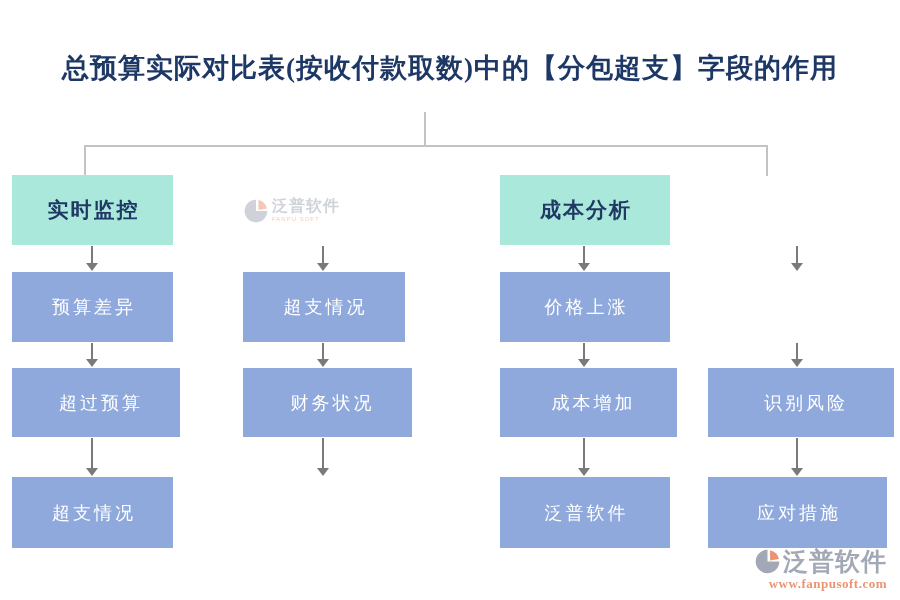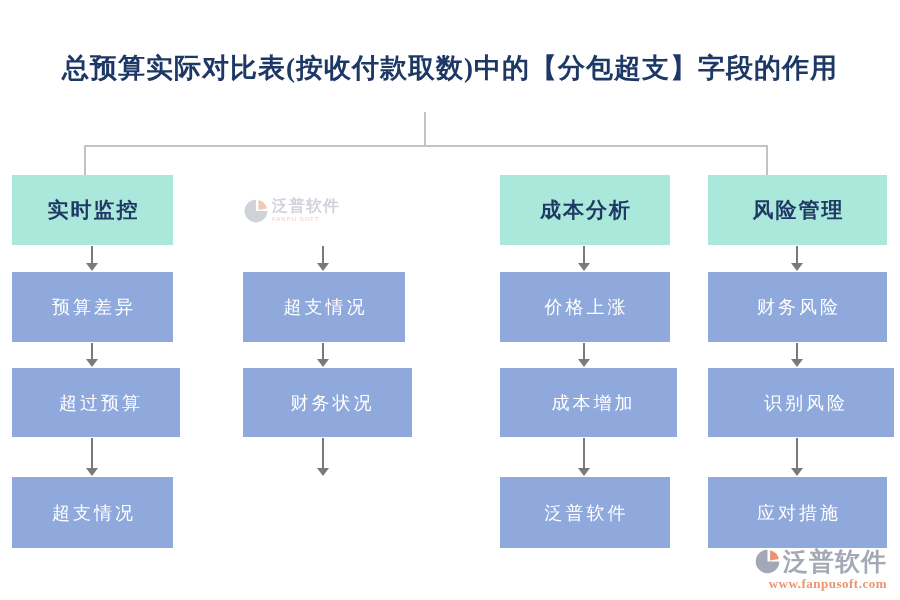--- a/index.html
+++ b/index.html
@@ -92,23 +92,21 @@
   <div class="arrow c2 ar3"></div>
 
   <div class="box header c3 rH">成本分析</div>
   <div class="arrow c3 ar1"></div>
   <div class="box step c3 r1">价格上涨</div>
   <div class="arrow c3 ar2"></div>
   <div class="box step c3 r2">成本增加</div>
   <div class="arrow c3 ar3"></div>
   <div class="box step c3 r3">泛普软件</div>
 
-  <div class="box header c4 rH">风险管理</div>
   <div class="arrow c4 ar1"></div>
-  <div class="box step c4 r1">财务风险</div>
   <div class="arrow c4 ar2"></div>
   <div class="box step c4 r2">识别风险</div>
   <div class="arrow c4 ar3"></div>
   <div class="box step c4 r3">应对措施</div>
 
   <div class="watermark">
     <svg width="26" height="26" viewBox="0 0 32 32">
       <path d="M16 2 A14 14 0 1 0 30 16 L16 16 Z" fill="#969dab"></path>
       <path d="M19 2.6 A14 14 0 0 1 29.6 13 L19 14.8 Z" fill="#e8875f"></path>
     </svg>

